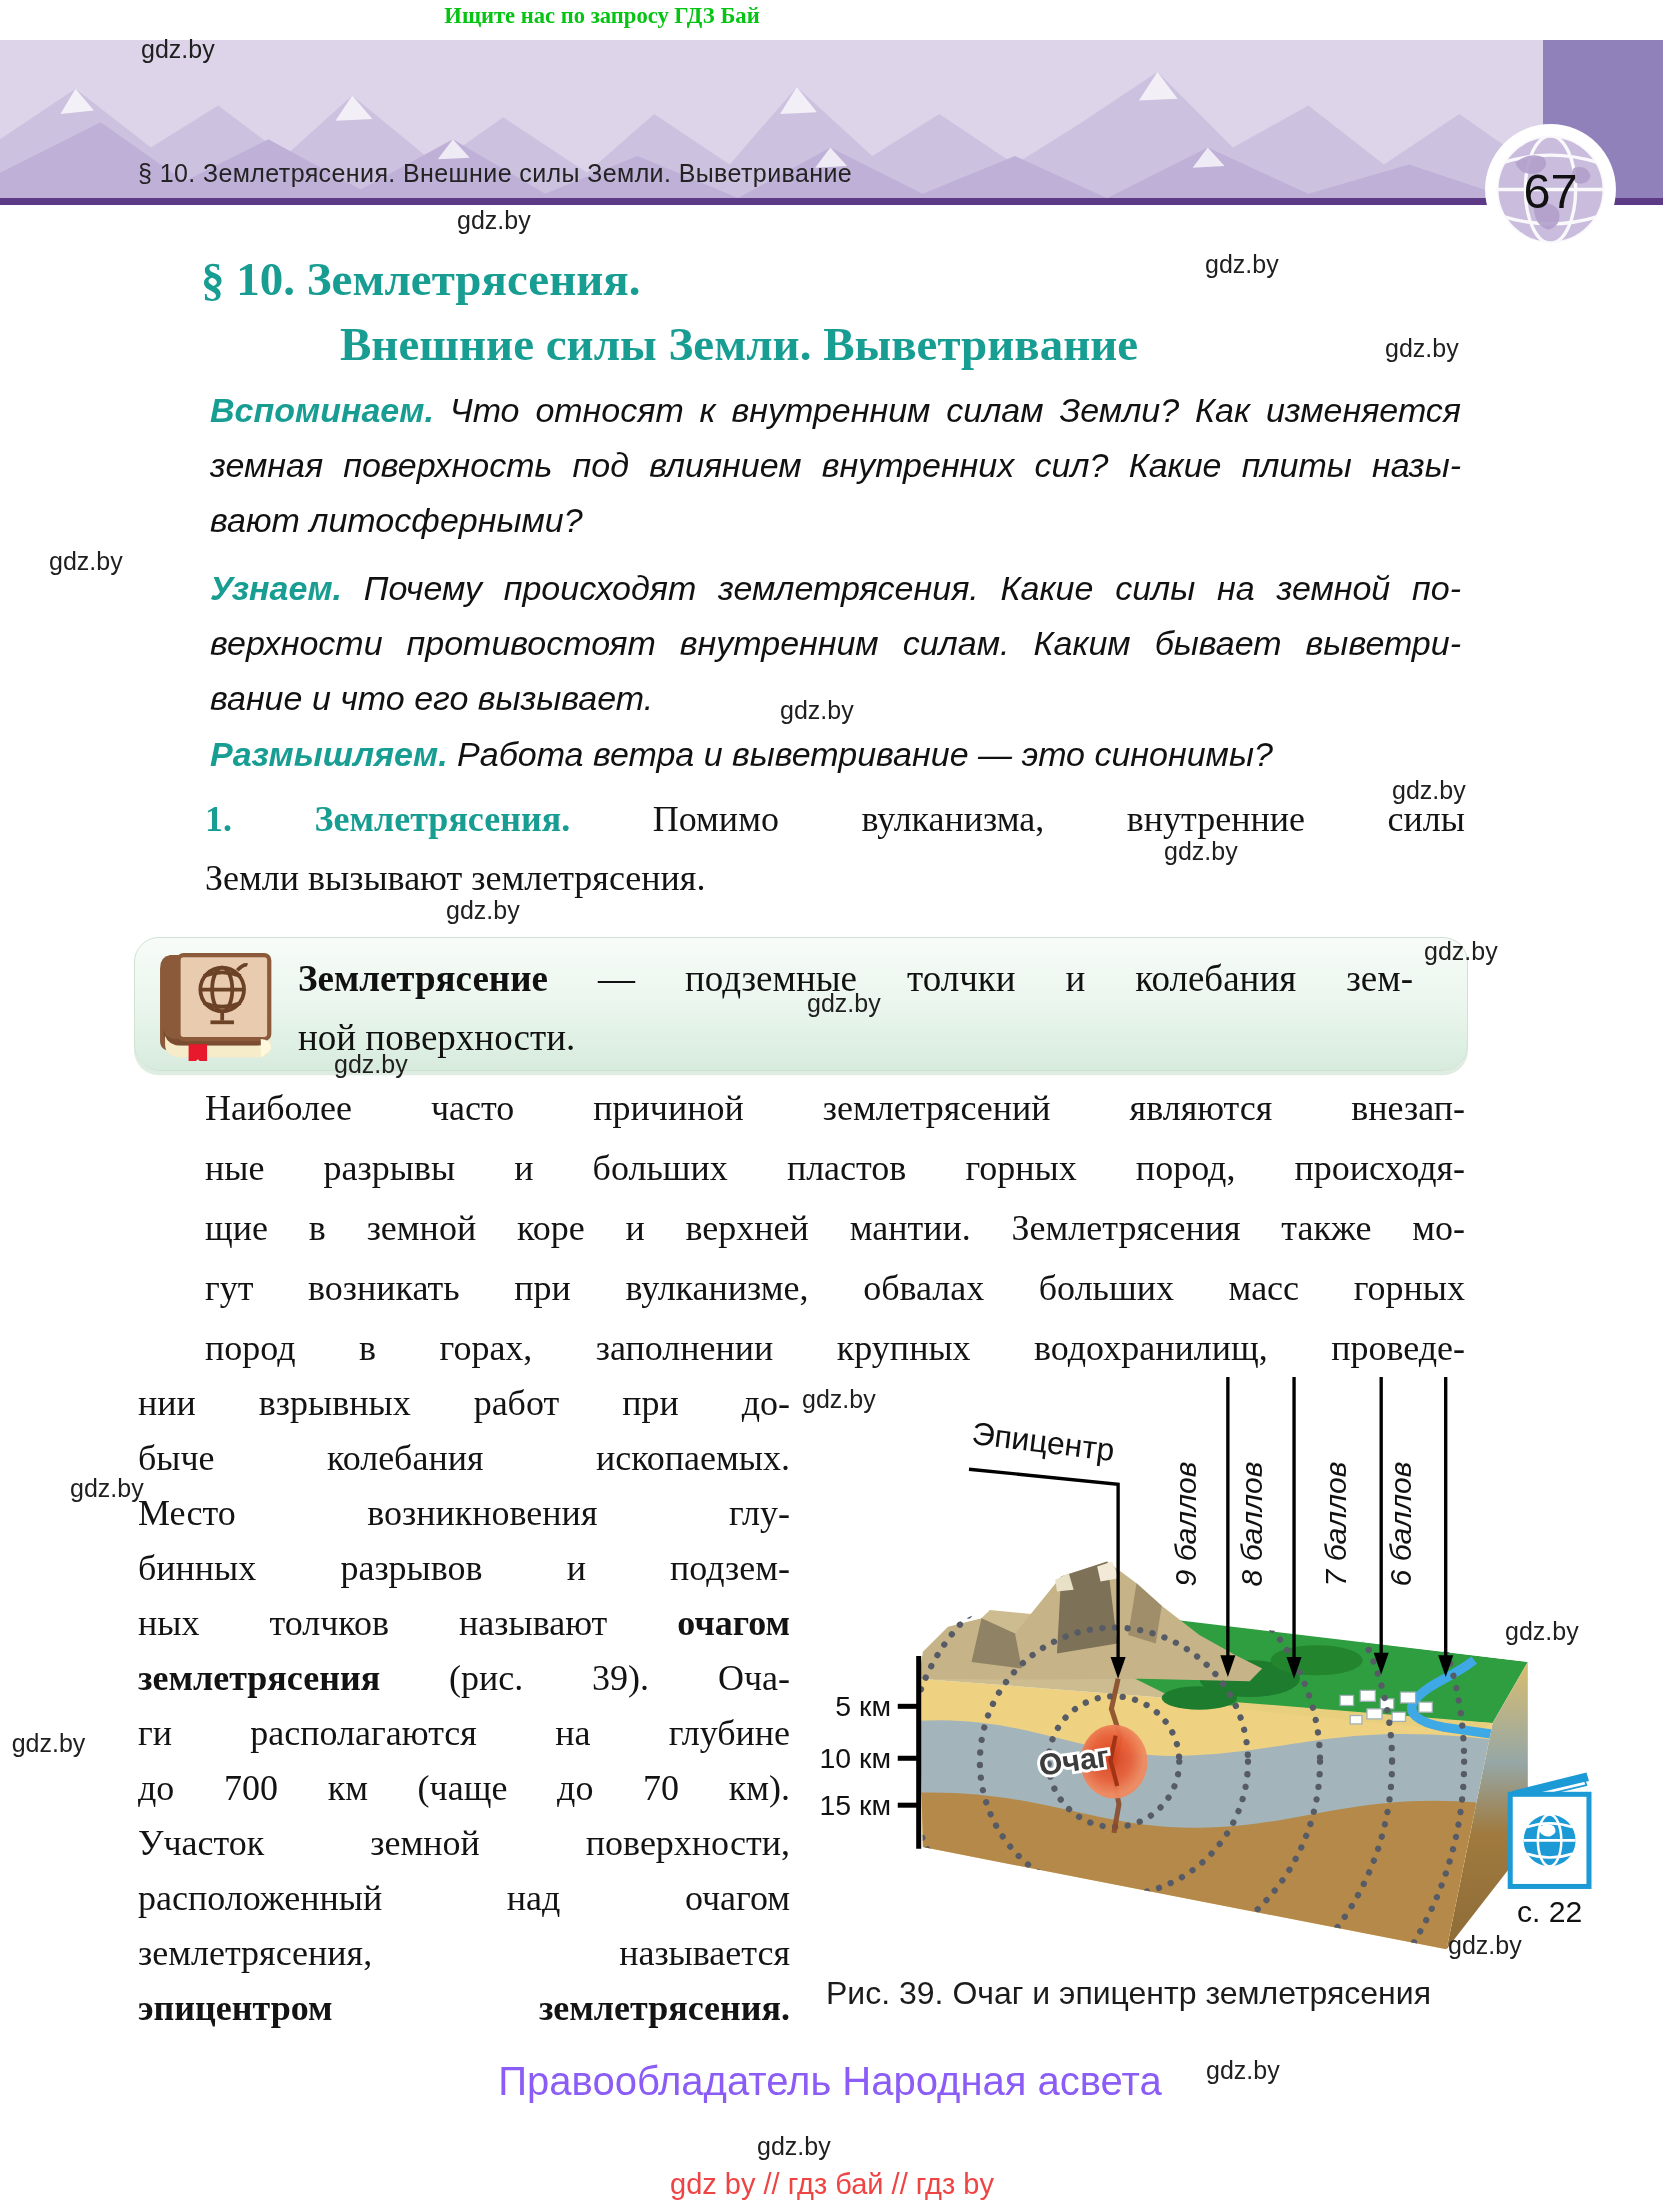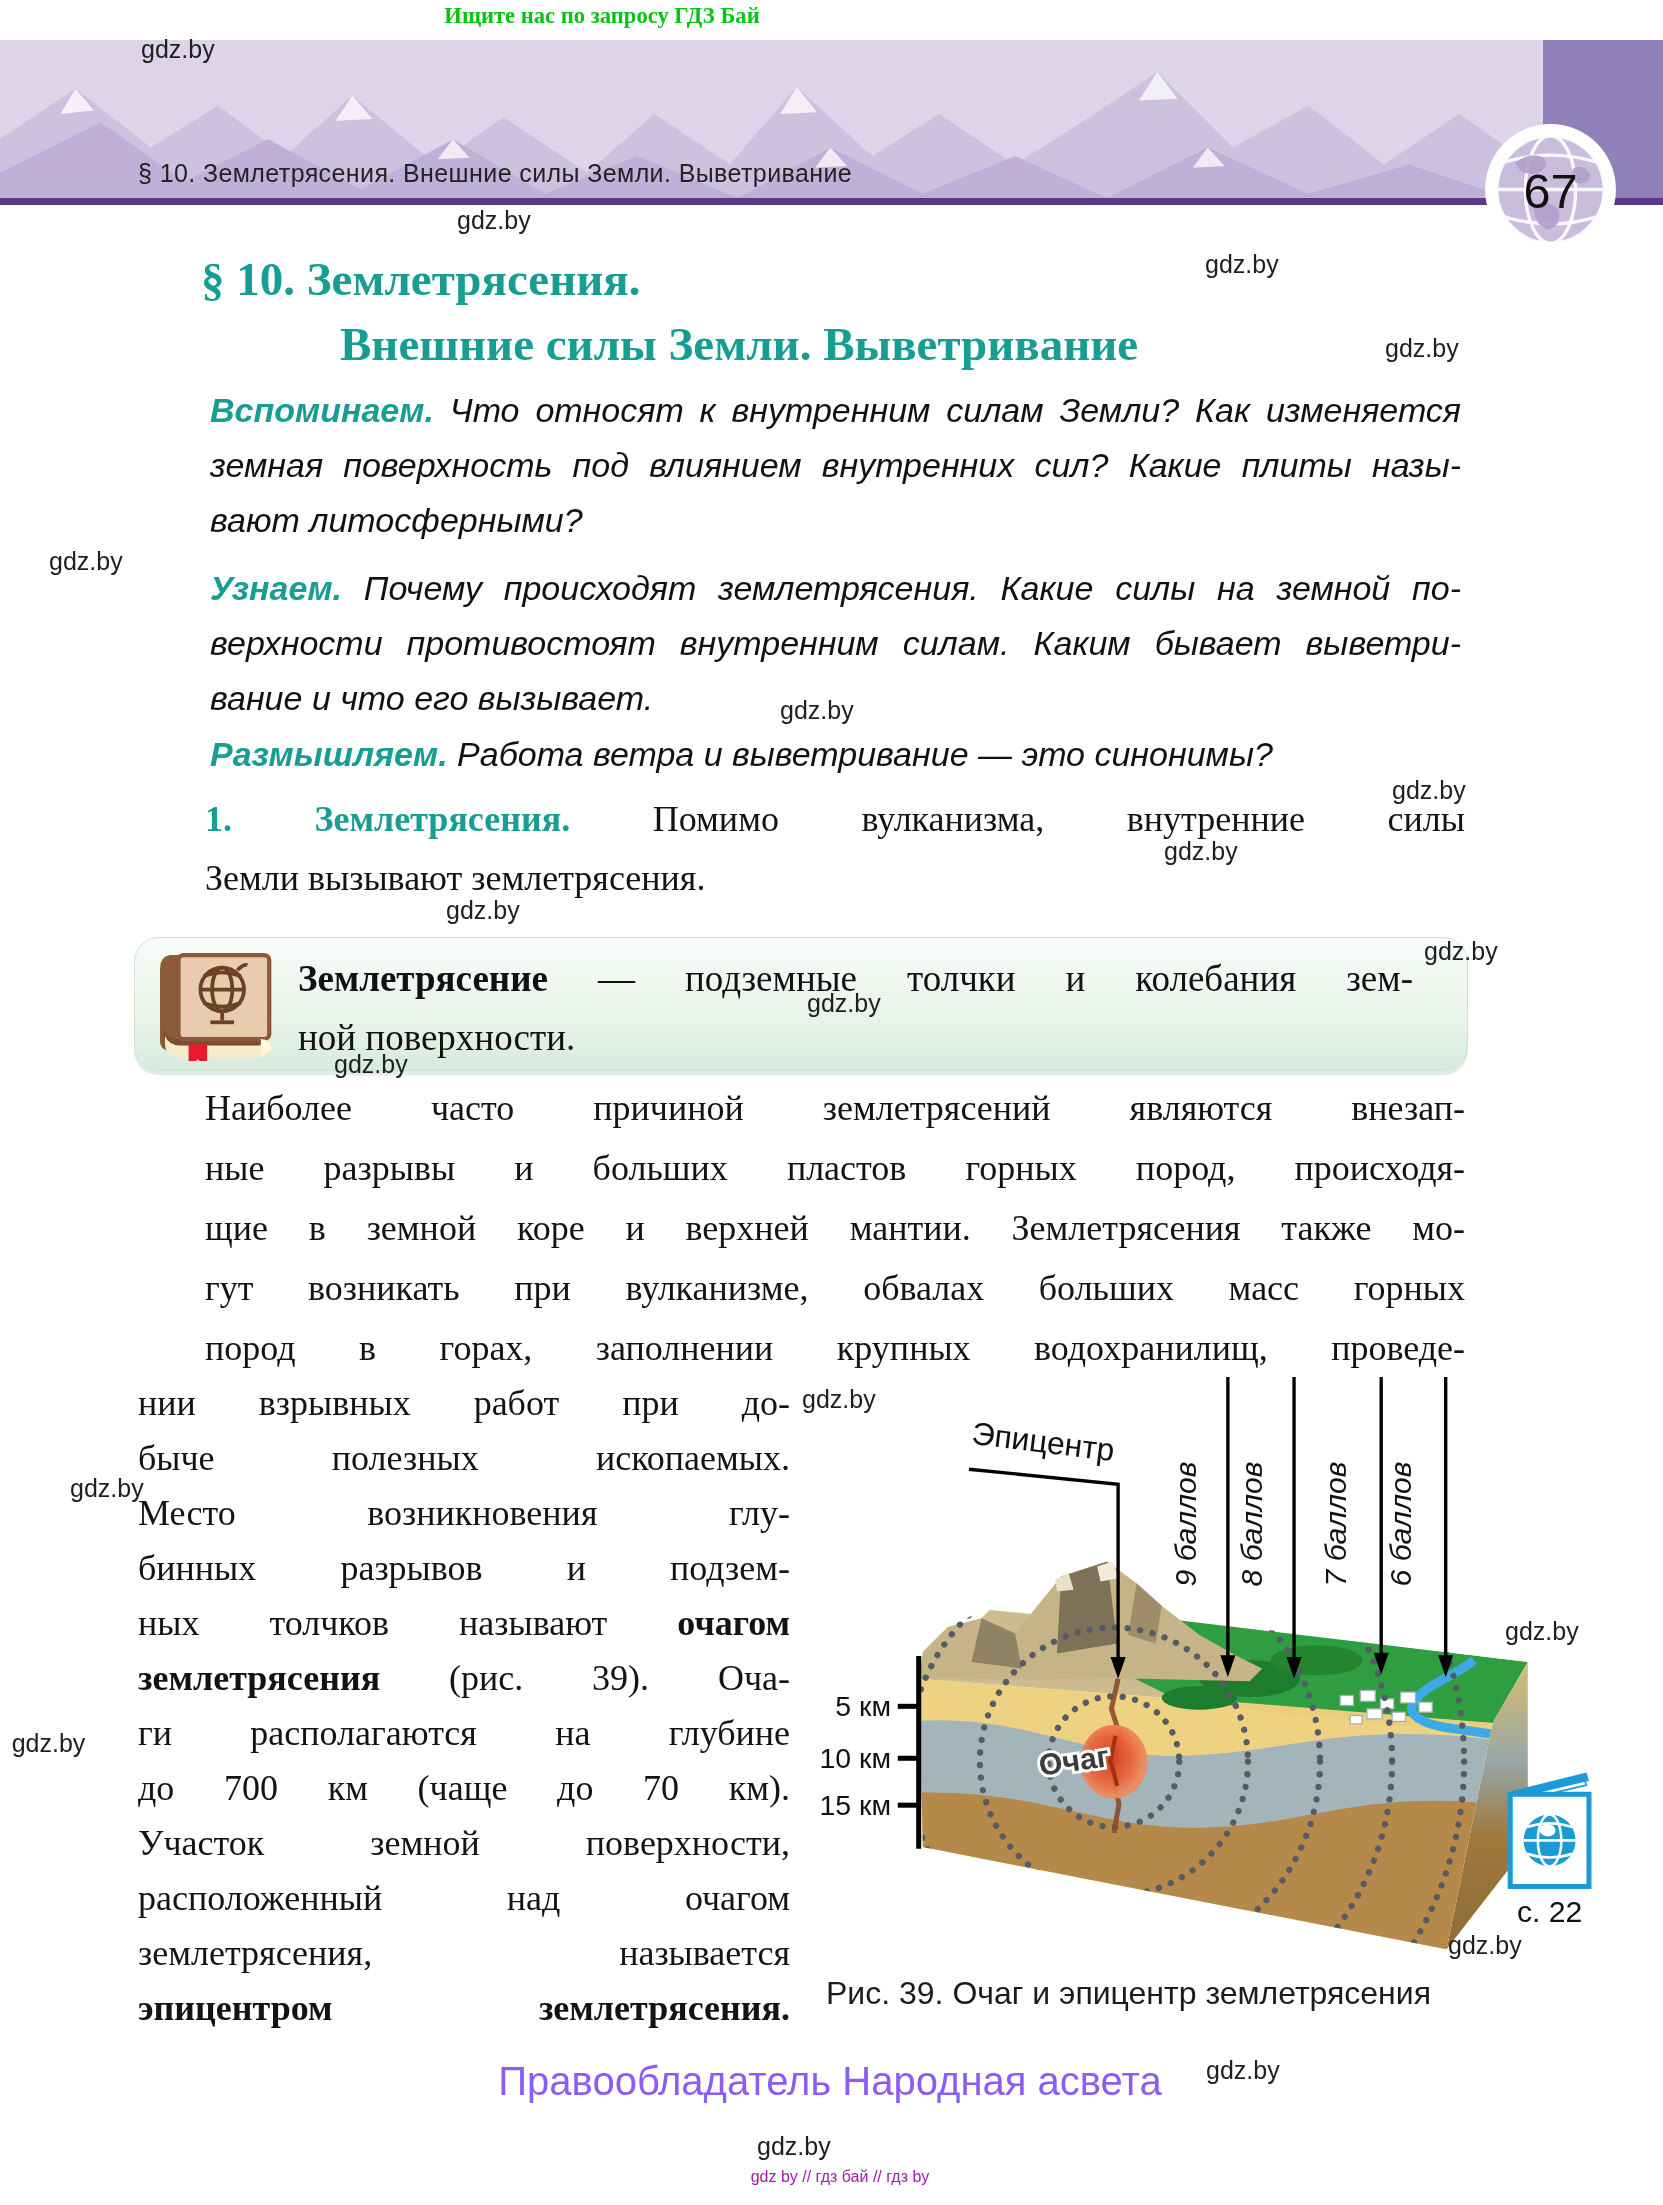--- a/index.html
+++ b/index.html
@@ -9,21 +9,21 @@
   .sans{font-family:"Liberation Sans","DejaVu Sans",sans-serif;}
   
   .banner{left:0;top:40px;width:1664px;height:158px;background:#ddd4e9;}
   .banner-strip{left:1543px;top:40px;width:121px;height:164px;background:#9181bb;}
   .banner-line{left:0;top:198px;width:1664px;height:6.7px;background:#5c3a85;}
   .running-head{left:138px;top:159px;font-size:25px;color:#232323;letter-spacing:0.4px;text-align:center;}
   .pagenum-svg{left:1475px;top:114px;width:151px;height:151px;}
   
   .wm{position:absolute;color:#1f1f1f;font:25px "Liberation Sans","DejaVu Sans",sans-serif;}
   .promo-top{left:602px;top:3.4px;transform:translateX(-50%);font-size:22.6px;font-weight:600;color:#06c414;white-space:nowrap;}
-  .footer-links{left:832px;top:2168px;transform:translateX(-50%);font-size:16px;color:#a21caf;white-space:nowrap;margin-left:8px;}
+  .footer-links{left:832px;top:2168px;transform:translateX(-50%);font-size:29px;color:#ef4444;white-space:nowrap;}
   .copyright{left:830px;top:2059px;transform:translateX(-50%);font-size:40px;color:#8b5cf6;white-space:nowrap;
              font-family:"Liberation Sans","DejaVu Sans",sans-serif;}
   
   .title-line{color:#179d92;font-weight:bold;font-size:47px;white-space:nowrap;}
   
   .intro{font-family:"Liberation Sans","DejaVu Sans",sans-serif;font-style:italic;font-size:34px;color:#111;}
   .intro .line{height:55px;}
   .lead{color:#179d92;font-weight:bold;}
   
   .jl .line{text-align:justify;text-align-last:justify;white-space:normal;}
@@ -136,21 +136,21 @@
   <div class="abs body-text para1 jl" style="left:138px;top:1087px;width:1327px;text-indent:67px;">
       <div class="line">Наиболее часто причиной землетрясений являются внезап-</div>
       <div class="line">ные разрывы и больших пластов горных пород, происходя-</div>
       <div class="line">щие в земной коре и верхней мантии. Землетрясения также мо-</div>
       <div class="line">гут возникать при вулканизме, обвалах больших масс горных</div>
       <div class="line">пород в горах, заполнении крупных водохранилищ, проведе-</div>
     </div>
 
   <div class="abs body-text leftcol jl" style="left:138px;top:1382px;width:652px;">
       <div class="line">нии взрывных работ при до-</div>
-      <div class="line">быче полезных ископаемых.</div>
+      <div class="line">быче колебания ископаемых.</div>
       <div class="line">Место возникновения глу-</div>
       <div class="line">бинных разрывов и подзем-</div>
       <div class="line">ных толчков называют <b>очагом</b></div>
       <div class="line"><b>землетрясения</b> (рис. 39). Оча-</div>
       <div class="line">ги располагаются на глубине</div>
       <div class="line">до 700 км (чаще до 70 км).</div>
       <div class="line">Участок земной поверхности,</div>
       <div class="line">расположенный над очагом</div>
       <div class="line">землетрясения, называется</div>
       <div class="line"><b>эпицентром землетрясения.</b></div>

